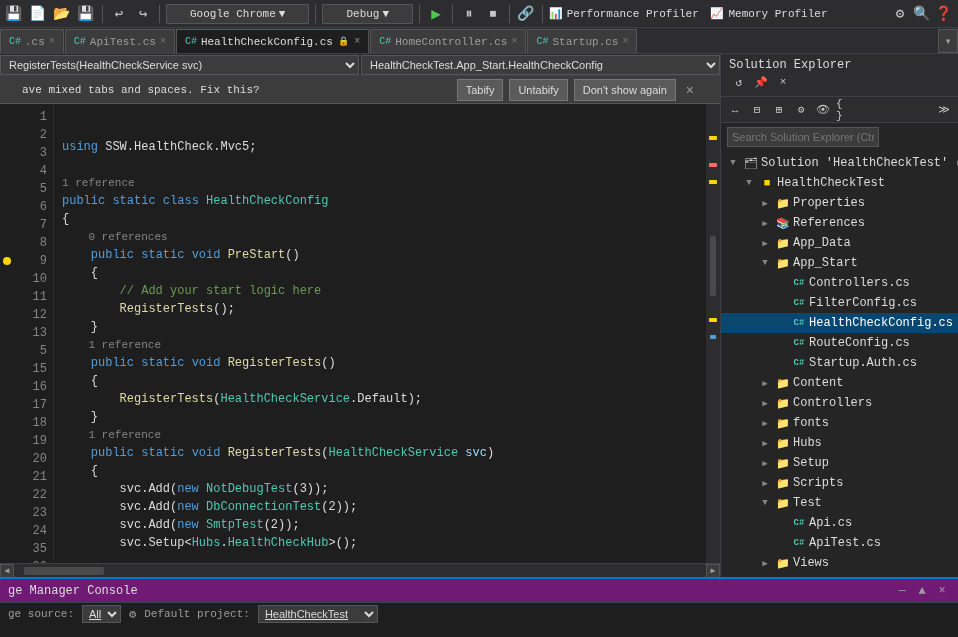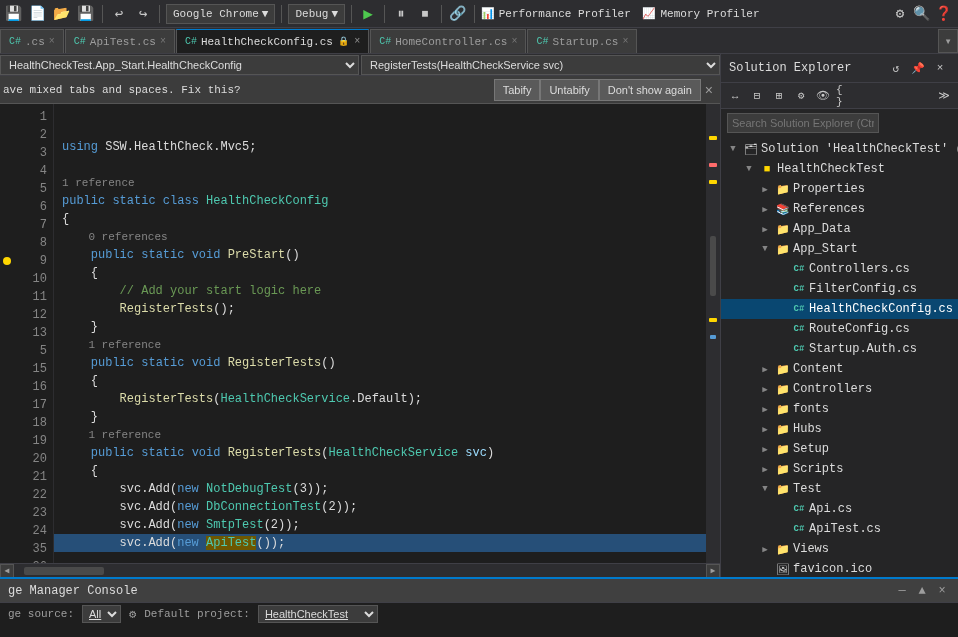--- a/index.html
+++ b/index.html
@@ -2,40 +2,40 @@
 <html><head>
   <meta charset="utf-8">
   <style>
     * { box-sizing: border-box; margin: 0; padding: 0; }
     body { font-family: 'Consolas', 'Courier New', monospace; font-size: 12px; background: #2d2d30; color: #dcdcdc; height: 637px; overflow: hidden; }
 
     
     .toolbar { display: flex; align-items: center; background: #2d2d30; border-bottom: 1px solid #3f3f46; height: 28px; padding: 0 4px; gap: 4px; flex-shrink: 0; }
     .toolbar-icon { width: 20px; height: 20px; display: flex; align-items: center; justify-content: center; cursor: pointer; color: #c8c8c8; font-size: 14px; }
     .toolbar-sep { width: 1px; height: 18px; background: #555; margin: 0 2px; }
-    .toolbar-btn { display: flex; align-items: center; background: #3c3c3c; border: 1px solid #555; color: #dcdcdc; font-size: 11px; padding: 1px 6px; cursor: pointer; height: 20px; gap: 3px; }
+    .toolbar-btn { display: flex; align-items: center; background: #3c3c3c; border: 1px solid #555; color: #dcdcdc; font-size: 11px; padding: 1px 23px; cursor: pointer; height: 20px; gap: 3px; }
     .play-btn { color: #4ec94e; font-size: 16px; }
 
     
     .tab-bar { display: flex; align-items: flex-end; background: #2d2d30; border-bottom: 1px solid #3f3f46; height: 26px; overflow: hidden; }
     .tab { display: flex; align-items: center; height: 24px; padding: 0 8px; background: #3c3c3c; border: 1px solid #555; border-bottom: none; color: #9d9d9d; font-size: 11px; cursor: pointer; gap: 4px; white-space: nowrap; margin-right: 1px; }
     .tab.active { background: #1e1e1e; color: #dcdcdc; border-top: 1px solid #007acc; }
     .tab .close-x { opacity: 0.6; font-size: 10px; }
     .tab-overflow { width: 20px; height: 24px; display: flex; align-items: center; justify-content: center; background: #3c3c3c; border: 1px solid #555; color: #9d9d9d; cursor: pointer; margin-left: auto; }
     .content-area { display: flex; flex: 1; overflow: hidden; }
 
     
     .editor-area { flex: 1; display: flex; flex-direction: column; background: #1e1e1e; overflow: hidden; }
 
     
     .nav-bar { display: flex; align-items: center; height: 22px; background: #2d2d30; border-bottom: 1px solid #3f3f46; gap: 2px; }
     .nav-dropdown { flex: 1; height: 20px; background: #3c3c3c; border: 1px solid #555; color: #dcdcdc; font-size: 11px; padding: 0 4px; }
 
     
-    .warning-bar { display: flex; align-items: center; height: 28px; background: #3c3c3c; border-bottom: 1px solid #555; padding: 0 3px; }
+    .warning-bar { display: flex; align-items: center; height: 28px; background: #3c3c3c; border-bottom: 1px solid #555; padding: 0 22px; gap: 6px; }
     .warning-text { color: #dcdcdc; font-size: 11px; flex: 1; }
     .warning-btn { background: #5a5a5a; border: 1px solid #777; color: #dcdcdc; font-size: 11px; padding: 2px 8px; cursor: pointer; height: 22px; }
     .warning-close { background: none; border: none; color: #9d9d9d; cursor: pointer; font-size: 14px; padding: 0 4px; }
 
     
     .code-editor { flex: 1; display: flex; overflow: hidden; position: relative; }
     .line-numbers { width: 40px; background: #1e1e1e; color: #858585; font-size: 12px; line-height: 18px; padding: 4px 0; text-align: right; padding-right: 6px; user-select: none; border-right: 1px solid #2d2d30; flex-shrink: 0; }
     .code-content { flex: 1; overflow: auto; padding: 4px 8px; line-height: 18px; font-size: 12px; white-space: pre; margin-top: 12px; }
 
     
@@ -52,37 +52,37 @@
     
     .code-editor::-webkit-scrollbar { width: 10px; }
 
     
     .scroll-indicator { width: 14px; background: #2d2d30; position: relative; display: flex; flex-direction: column; align-items: center; }
     .scroll-warning { width: 8px; height: 4px; background: #ffd700; margin: 2px auto; border-radius: 1px; }
     .scroll-error { width: 8px; height: 4px; background: #ff6b6b; margin: 1px auto; border-radius: 1px; }
 
     
     .solution-explorer { width: 238px; background: #252526; border-left: 1px solid #3f3f46; display: flex; flex-direction: column; flex-shrink: 0; }
-    .se-header { background: #2d2d30; padding: 4px 8px; font-size: 12px; color: #dcdcdc; border-bottom: 1px solid #3f3f46; display: flex; align-items: center; justify-content: space-between; }
+    .se-header { background: #2d2d30; padding: 4px 8px; font-size: 12px; color: #dcdcdc; border-bottom: 1px solid #3f3f46; display: flex; align-items: flex-start; justify-content: space-between; flex-direction: column; }
     .se-toolbar { display: flex; align-items: center; background: #2d2d30; border-bottom: 1px solid #3f3f46; padding: 2px 4px; gap: 2px; height: 26px; }
     .se-toolbar-btn { width: 20px; height: 20px; display: flex; align-items: center; justify-content: center; cursor: pointer; color: #c8c8c8; font-size: 11px; border: 1px solid transparent; }
     .se-search { flex: 1; background: #3c3c3c; border: 1px solid #555; color: #dcdcdc; font-size: 11px; padding: 2px 4px; height: 20px; }
     .se-tree { flex: 1; overflow-y: auto; padding: 2px 0; }
     .se-item { display: flex; align-items: center; height: 20px; padding: 0 4px; cursor: pointer; color: #dcdcdc; font-size: 12px; gap: 2px; white-space: nowrap; }
     .se-item.selected { background: #094771; color: #ffffff; }
     .se-chevron { width: 16px; display: inline-flex; align-items: center; justify-content: center; color: #858585; font-size: 9px; flex-shrink: 0; }
     .se-icon { width: 16px; display: inline-flex; align-items: center; justify-content: center; flex-shrink: 0; font-size: 11px; }
     .se-label { font-size: 12px; }
     .indent1 { padding-left: 20px; }
     .indent2 { padding-left: 36px; }
     .indent3 { padding-left: 52px; }
 
     
     .bottom-panel { height: 60px; background: #1e1e1e; border-top: 2px solid #007acc; display: flex; flex-direction: column; }
-    .bottom-header { display: flex; align-items: center; background: #404040; height: 24px; padding: 0 8px; gap: 4px; border-bottom: 1px solid #3f3f46; }
+    .bottom-header { display: flex; align-items: center; background: #701a75; height: 24px; padding: 0 8px; gap: 4px; border-bottom: 1px solid #3f3f46; }
     .bottom-title { color: #dcdcdc; font-size: 12px; flex: 1; }
     .bottom-controls { display: flex; gap: 4px; }
     .bottom-btn { color: #9d9d9d; font-size: 12px; cursor: pointer; width: 16px; height: 16px; display: flex; align-items: center; justify-content: center; }
     .bottom-content { display: flex; align-items: center; padding: 2px 8px; gap: 8px; }
     .bottom-label { color: #9d9d9d; font-size: 11px; }
     .bottom-select { background: #3c3c3c; border: 1px solid #555; color: #dcdcdc; font-size: 11px; height: 18px; padding: 0 2px; text-decoration: underline; }
     .bottom-gear { color: #9d9d9d; cursor: pointer; font-size: 12px; }
 
     
     .left-margin { width: 14px; background: #1e1e1e; display: flex; flex-direction: column; align-items: center; padding-top: 22px; flex-shrink: 0; }
@@ -162,24 +162,24 @@
     </div>
     <div class="tab-overflow">▾</div>
   </div>
 
   <div class="content-area" style="flex:1; overflow:hidden;">
 
     <div class="editor-area">
 
       <div class="nav-bar">
         <select class="nav-dropdown">
-          <option>HealthCheckTest.App_Start.HealthCheckConfig</option>
+          <option>RegisterTests(HealthCheckService svc)</option>
         </select>
         <select class="nav-dropdown">
-          <option>RegisterTests(HealthCheckService svc)</option>
+          <option>HealthCheckTest.App_Start.HealthCheckConfig</option>
         </select>
       </div>
 
       <div class="warning-bar">
         <span class="warning-text">ave mixed tabs and spaces. Fix this?</span>
         <button class="warning-btn">Tabify</button>
         <button class="warning-btn">Untabify</button>
         <button class="warning-btn">Don't show again</button>
         <button class="warning-close">×</button>
       </div>
@@ -237,21 +237,20 @@
 <span class="plain">    </span><span class="kw">public</span> <span class="kw">static</span> <span class="kw">void</span> <span class="mth">RegisterTests</span><span class="plain">()</span>
 <span class="plain">    {</span>
 <span class="plain">        </span><span class="mth">RegisterTests</span><span class="plain">(</span><span class="cls">HealthCheckService</span><span class="plain">.Default);</span>
 <span class="plain">    }</span>
 <span class="ref-line">    1 reference</span>
 <span class="plain">    </span><span class="kw">public</span> <span class="kw">static</span> <span class="kw">void</span> <span class="mth">RegisterTests</span><span class="plain">(</span><span class="cls">HealthCheckService</span> <span class="ident">svc</span><span class="plain">)</span>
 <span class="plain">    {</span>
 <span class="plain">        svc.Add(</span><span class="kw">new</span> <span class="cls">NotDebugTest</span><span class="plain">(3));</span>
 <span class="plain">        svc.Add(</span><span class="kw">new</span> <span class="cls">DbConnectionTest</span><span class="plain">(2));</span>
 <span class="plain">        svc.Add(</span><span class="kw">new</span> <span class="cls">SmtpTest</span><span class="plain">(2));</span>
-<span class="highlight-line">        svc.Add(<span class="kw">new</span> <span class="cls yellow-bg">ApiTest</span><span class="plain">());</span></span>
 <span class="plain">        svc.Setup&lt;</span><span class="cls">Hubs</span><span class="plain">.</span><span class="cls">HealthCheckHub</span><span class="plain">&gt;();</span>
 
 
         </div>
 
         <div class="scroll-indicator">
           <div style="height:30px;"></div>
           <div class="scroll-warning"></div>
           <div style="height:20px;"></div>
           <div class="scroll-error"></div>

